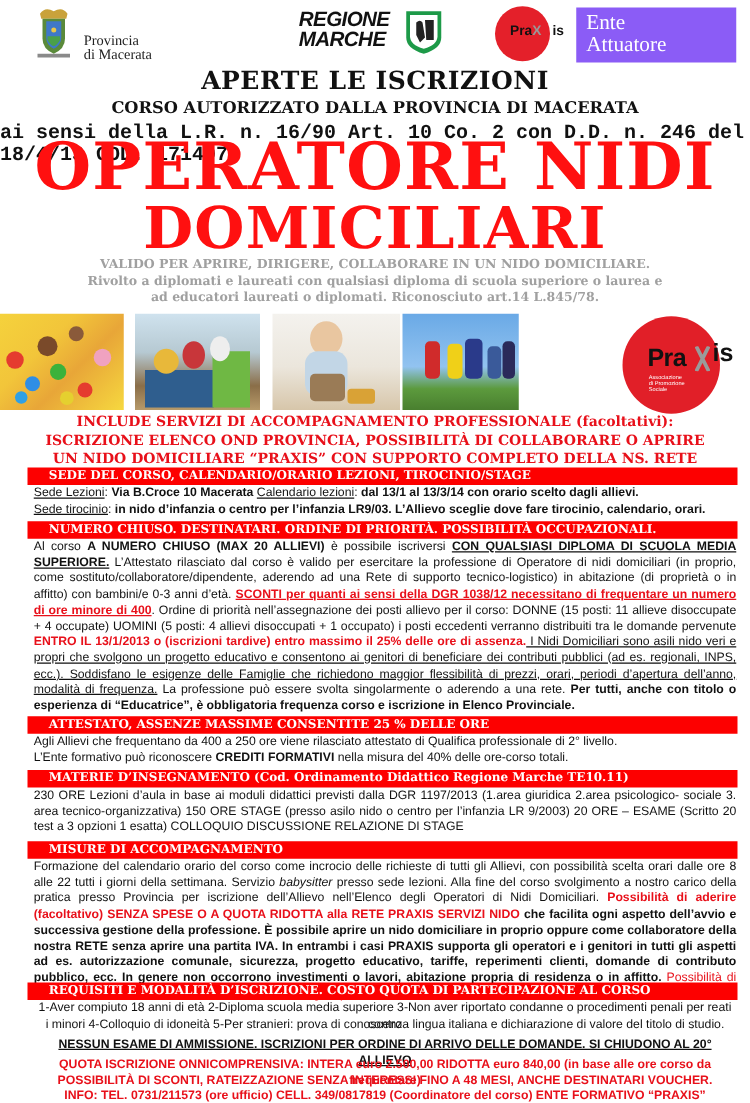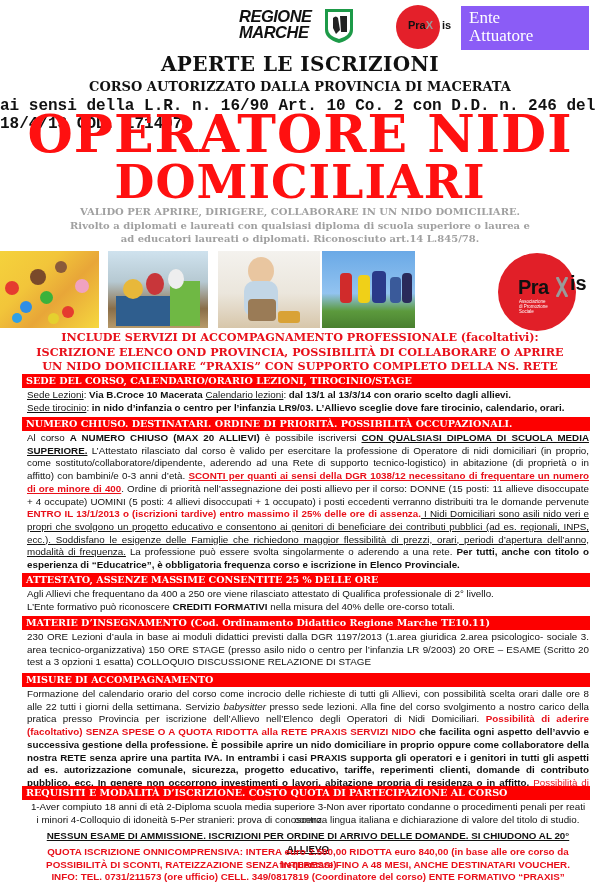--- a/index.html
+++ b/index.html
@@ -36,33 +36,47 @@
   .photo3 { left: 218px; width: 102px; background: linear-gradient(180deg,#f4f2ee 0%,#ebe6dc 55%,#d7c6aa 100%); }
   .photo4 { left: 322px; width: 93px; background: linear-gradient(180deg,#6aa9e6 0%,#92c3f0 55%,#5c9a3d 78%,#497f2f 100%); }
   .praxis-big { position: absolute; left: 428px; top: 2px; width: 78px; height: 78px; border-radius: 50%; background: #e11f28; }
   .praxis-big-text { position: absolute; left: 20px; top: 23px; font-weight: bold; font-size: 20px; color: #111; letter-spacing: -0.5px; }
   .praxis-big-sub { position: absolute; left: 21px; top: 46px; font-size: 4.5px; line-height: 5px; color: #fff; }
   .praxis-is { position: absolute; left: 556px; top: 22px; font-weight: bold; font-size: 20px; color: #111; }
 
   .incl { position: absolute; left: 0; width: 600px; text-align: center; font-family: "DejaVu Serif", serif; font-weight: bold; color: #e8101a; font-size: 11.2px; }
   .i1 { top: 330px; } .i2 { top: 345px; } .i3 { top: 359px; }
 
-  .bar { position: absolute; left: 22px; width: 568px; height: 14px; background: #fd0000; color: #fff; font-family: "DejaVu Serif", serif; font-weight: bold; font-size: 9.6px; line-height: 14px; padding-left: 4px; white-space: nowrap; overflow: hidden; }
+  .bar { position: absolute; left: 22px; width: 568px; height: 14px; background: #fd0000; color: #fff; font-family: "DejaVu Serif", serif; font-weight: bold; font-size: 9.6px; line-height: 14px; padding-left: 17px; white-space: nowrap; overflow: hidden; }
   .txt { position: absolute; left: 27px; width: 562px; font-family: "Liberation Sans", sans-serif; font-size: 9.8px; line-height: 12.7px; color: #111; text-align: justify; }
   .ul { text-decoration: underline; }
   .b { font-weight: bold; }
   .red { color: #e8101a; }
   .c { text-align: center; }
 
   .photo .shape { position: absolute; border-radius: 50%; }
 </style>
 </head>
 <body>
 
 <div class="header">
+  <div class="prov">
+    <svg class="crest" viewBox="0 0 30 44">
+      <path d="M4 8 Q8 2 15 6 Q22 2 26 8 L25 12 L5 12 Z" fill="#c9a23b"></path>
+      <path d="M6 12 L24 12 L24 28 Q24 36 15 40 Q6 36 6 28 Z" fill="#5a8a3a"></path>
+      <path d="M9 14 L21 14 L21 27 Q21 33 15 36 Q9 33 9 27 Z" fill="#3f78c8"></path>
+      <path d="M10 26 L20 26 L20 29 Q18 33 15 34 Q12 33 10 29 Z" fill="#4aa04a"></path>
+      <circle cx="15" cy="21" r="2" fill="#e9c74a"></circle>
+      <rect x="2" y="40" width="26" height="3" fill="#8a8a8a"></rect>
+    </svg>
+    <div class="prov-text">
+      <div>Provincia</div>
+      <div>di Macerata</div>
+    </div>
+  </div>
 
   <div class="regione">
     <div class="regione-text">
       <div>REGIONE</div>
       <div>MARCHE</div>
     </div>
     <svg class="regione-shield" viewBox="0 0 30 36">
       <path d="M1 1 L29 1 L29 22 Q29 31 15 35 Q1 31 1 22 Z" fill="#1d9a48"></path>
       <path d="M4 4 L26 4 L26 21 Q26 28 15 31 Q4 28 4 21 Z" fill="#ffffff"></path>
       <path d="M9 10 Q12 7 14 10 L16 22 L12 26 L9 20 Z" fill="#222"></path>

